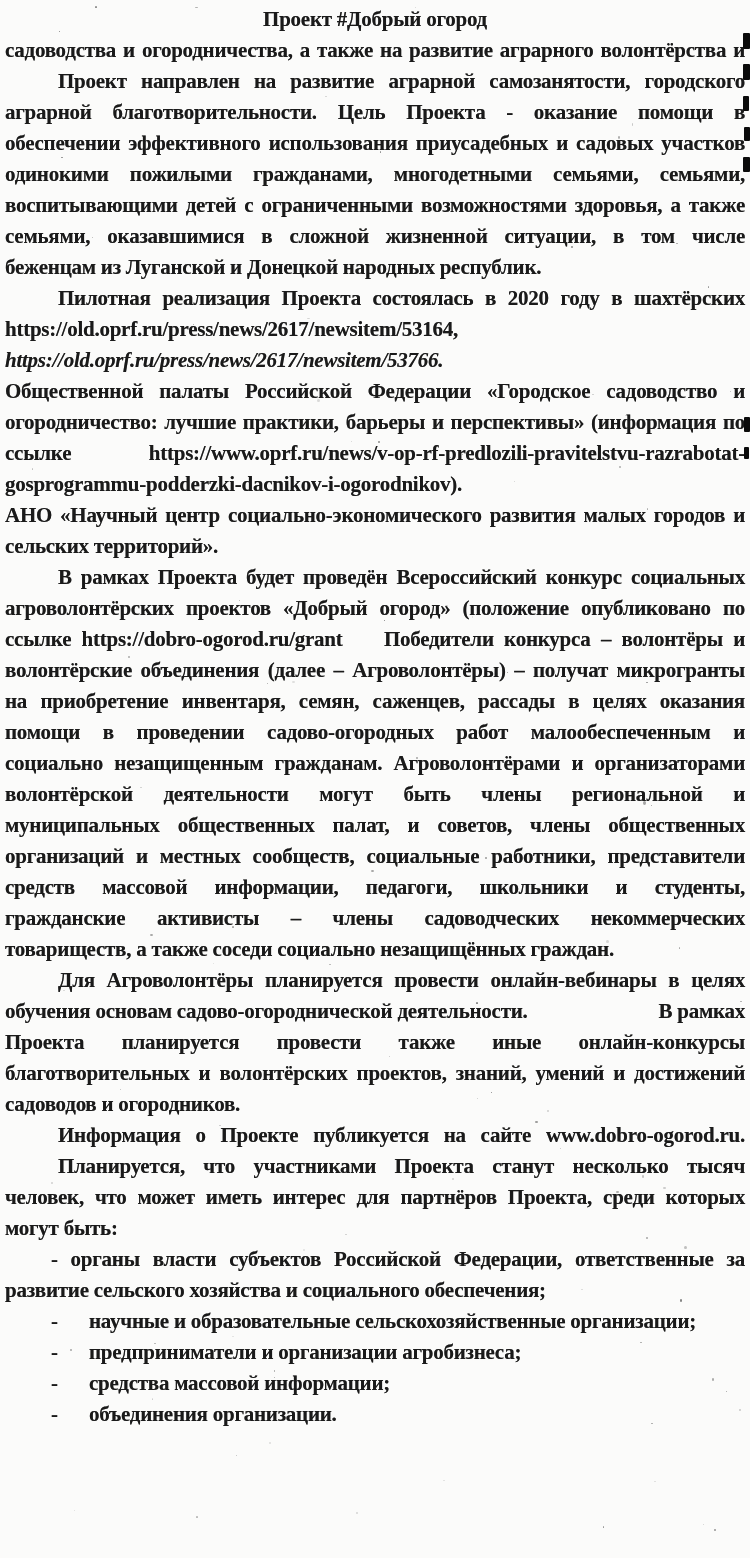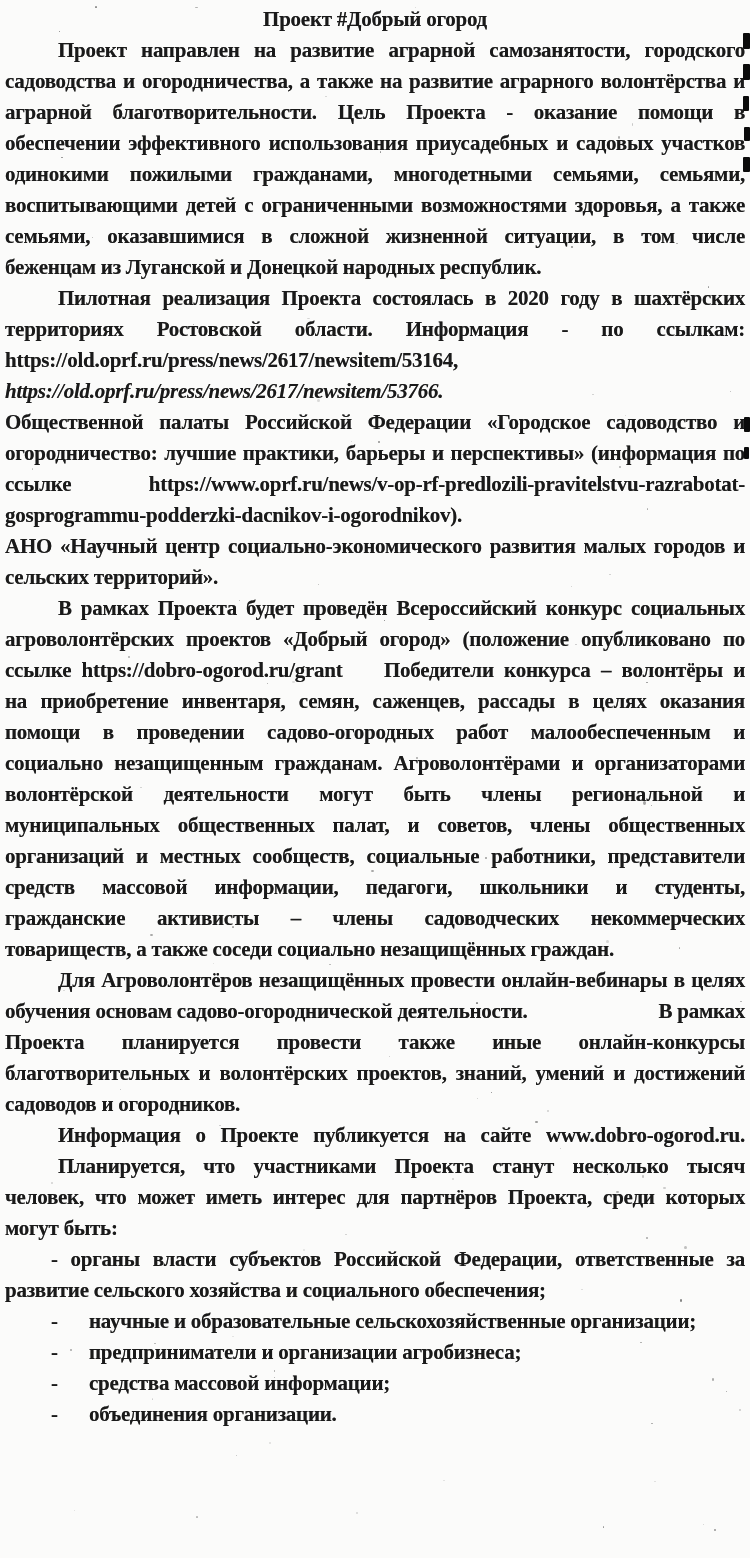--- a/index.html
+++ b/index.html
@@ -31,61 +31,61 @@
   .fx{position:absolute;inset:0;pointer-events:none;}
   .edgebar{position:absolute;background:#0b0b0b;border-radius:1px;}
 </style>
 </head>
 <body>
 
 <div class="page" style="background: rgb(251, 251, 250); color: rgb(26, 26, 26);">
   <div class="line title">Проект #Добрый огород</div>
   <div>
       <div>
+        <div class="line just">садоводства и огородничества, а также на развитие аграрного волонтёрства и</div>
         <div class="line just ind">Проект направлен на развитие аграрной самозанятости, городского</div>
-        <div class="line just">садоводства и огородничества, а также на развитие аграрного волонтёрства и</div>
         <div class="line just">аграрной благотворительности. Цель Проекта - оказание помощи в</div>
         <div class="line just">обеспечении эффективного использования приусадебных и садовых участков</div>
         <div class="line just">одинокими пожилыми гражданами, многодетными семьями, семьями,</div>
         <div class="line just">воспитывающими детей с ограниченными возможностями здоровья, а также</div>
         <div class="line just">семьями, оказавшимися в сложной жизненной ситуации, в том числе</div>
         <div class="line">беженцам из Луганской и Донецкой народных республик.</div>
       </div>
       <div>
         <div class="line just ind">Пилотная реализация Проекта состоялась в 2020 году в шахтёрских</div>
-        <div class="line just">территориях Ростовской области. Информация - по ссылкам:</div>
         <div class="line">https://old.oprf.ru/press/news/2617/newsitem/53164,</div>
         <div class="line it">https://old.oprf.ru/press/news/2617/newsitem/53766.</div>
       </div>
       <div>
         <div class="line just">Общественной палаты Российской Федерации «Городское садоводство и</div>
         <div class="line just">огородничество: лучшие практики, барьеры и перспективы» (информация по</div>
         <div class="line just">ссылке https://www.oprf.ru/news/v-op-rf-predlozili-pravitelstvu-razrabotat-</div>
         <div class="line">gosprogrammu-podderzki-dacnikov-i-ogorodnikov).</div>
       </div>
       <div>
         <div class="line just">АНО «Научный центр социально-экономического развития малых городов и</div>
         <div class="line">сельских территорий».</div>
       </div>
       <div>
         <div class="line just ind">В рамках Проекта будет проведён Всероссийский конкурс социальных</div>
         <div class="line just">агроволонтёрских проектов «Добрый огород» (положение опубликовано по</div>
         <div class="line just">ссылке https://dobro-ogorod.ru/grant&nbsp;&nbsp;&nbsp; Победители конкурса – волонтёры и</div>
+        <div class="line just">волонтёрские объединения (далее – Агроволонтёры) – получат микрогранты</div>
         <div class="line just">на приобретение инвентаря, семян, саженцев, рассады в целях оказания</div>
         <div class="line just">помощи в проведении садово-огородных работ малообеспеченным и</div>
         <div class="line just">социально незащищенным гражданам. Агроволонтёрами и организаторами</div>
         <div class="line just">волонтёрской деятельности могут быть члены региональной и</div>
         <div class="line just">муниципальных общественных палат, и советов, члены общественных</div>
         <div class="line just">организаций и местных сообществ, социальные работники, представители</div>
         <div class="line just">средств массовой информации, педагоги, школьники и студенты,</div>
         <div class="line just">гражданские активисты – члены садоводческих некоммерческих</div>
         <div class="line">товариществ, а также соседи социально незащищённых граждан.</div>
       </div>
       <div>
-        <div class="line just ind">Для Агроволонтёров незащищённых провести онлайн-вебинары в целях</div>
+        <div class="line just ind">Для Агроволонтёры планируется провести онлайн-вебинары в целях</div>
         <div class="line split">
           <span>обучения основам садово-огороднической деятельности.</span>
           <span>В рамках</span>
         </div>
         <div class="line just">Проекта планируется провести также иные онлайн-конкурсы</div>
         <div class="line just">благотворительных и волонтёрских проектов, знаний, умений и достижений</div>
         <div class="line">садоводов и огородников.</div>
       </div>
       <div>
         <div class="line just ind">Информация о Проекте публикуется на сайте www.dobro-ogorod.ru.</div>

